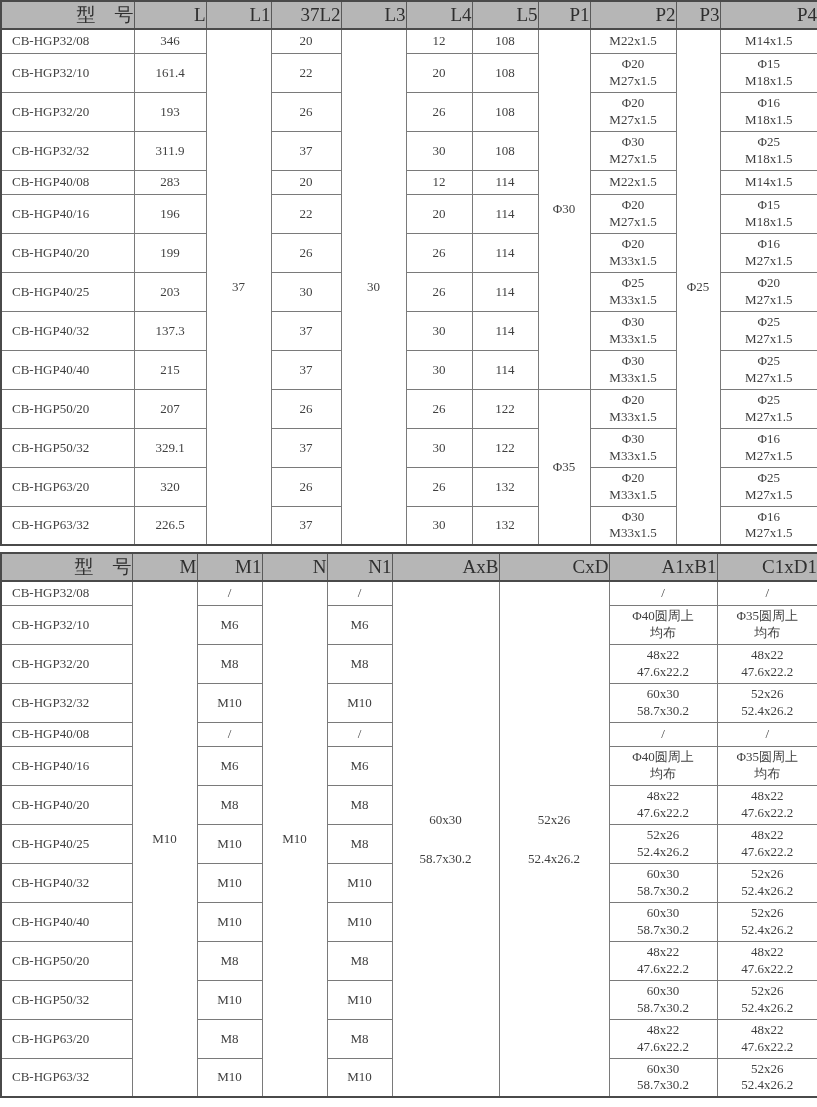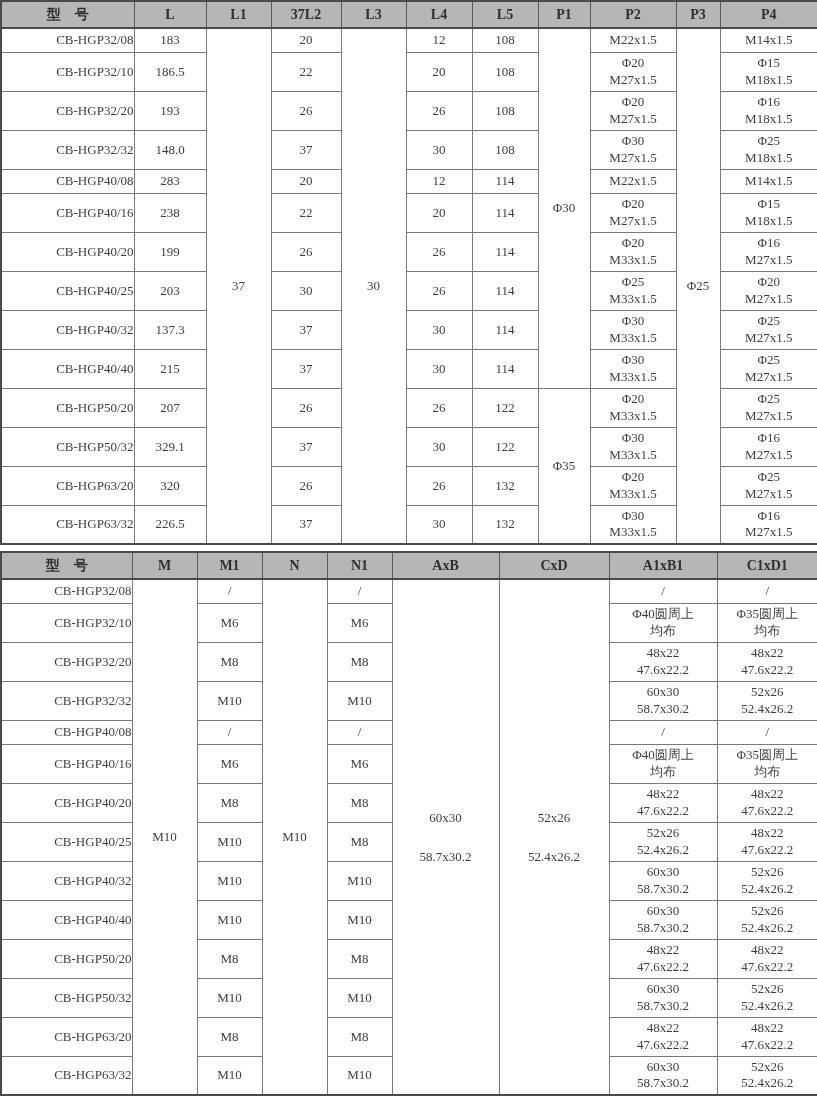--- a/index.html
+++ b/index.html
@@ -28,29 +28,30 @@
     border:1px solid var(--grid);
     text-align:center;
     vertical-align:middle;
     font-size:13px;
     overflow:hidden;
     white-space:nowrap;
   }
   thead tr{height:27px;}
   th{
     background:var(--header-bg);
-    font-weight:bold;
-    font-size:14px;
+    font-weight:normal;
+    font-size:19px;
     color:#2f2f2f;
     border:1px solid #5a5a5a;
     border-bottom:2px solid var(--outer);
+    text-align:right;
   }
   tbody tr.short{height:24px;}
   tbody tr.tall{height:39px;margin-top:30px;}
-  td.model{text-align:right;padding-left:10px;}
+  td.model{text-align:left;padding-left:10px;}
   td .ln{display:block;line-height:16.5px;}
   td.lines{padding:2px 0;}
   td.spread .ln{line-height:39px;}
 </style>
 </head>
 <body>
 
 <div class="page">
   <table class="spec" id="table1">
       <colgroup>
@@ -77,34 +78,34 @@
           <th>L5</th>
           <th>P1</th>
           <th>P2</th>
           <th>P3</th>
           <th>P4</th>
         </tr>
       </thead>
       <tbody>
         <tr class="short">
           <td class="model">CB-HGP32/08</td>
-          <td>183</td>
+          <td>346</td>
           <td rowspan="14">37</td>
           <td>20</td>
           <td rowspan="14">30</td>
           <td>12</td>
           <td>108</td>
           <td rowspan="10">Φ30</td>
           <td>M22x1.5</td>
           <td rowspan="14">Φ25</td>
           <td>M14x1.5</td>
         </tr>
         <tr class="tall">
           <td class="model">CB-HGP32/10</td>
-          <td>186.5</td>
+          <td>161.4</td>
           <td>22</td>
           <td>20</td>
           <td>108</td>
           <td class="lines">
             <span class="ln">Φ20</span>
             <span class="ln">M27x1.5</span>
           </td>
           <td class="lines">
             <span class="ln">Φ15</span>
             <span class="ln">M18x1.5</span>
@@ -120,21 +121,21 @@
             <span class="ln">Φ20</span>
             <span class="ln">M27x1.5</span>
           </td>
           <td class="lines">
             <span class="ln">Φ16</span>
             <span class="ln">M18x1.5</span>
           </td>
         </tr>
         <tr class="tall">
           <td class="model">CB-HGP32/32</td>
-          <td>148.0</td>
+          <td>311.9</td>
           <td>37</td>
           <td>30</td>
           <td>108</td>
           <td class="lines">
             <span class="ln">Φ30</span>
             <span class="ln">M27x1.5</span>
           </td>
           <td class="lines">
             <span class="ln">Φ25</span>
             <span class="ln">M18x1.5</span>
@@ -144,21 +145,21 @@
           <td class="model">CB-HGP40/08</td>
           <td>283</td>
           <td>20</td>
           <td>12</td>
           <td>114</td>
           <td>M22x1.5</td>
           <td>M14x1.5</td>
         </tr>
         <tr class="tall">
           <td class="model">CB-HGP40/16</td>
-          <td>238</td>
+          <td>196</td>
           <td>22</td>
           <td>20</td>
           <td>114</td>
           <td class="lines">
             <span class="ln">Φ20</span>
             <span class="ln">M27x1.5</span>
           </td>
           <td class="lines">
             <span class="ln">Φ15</span>
             <span class="ln">M18x1.5</span>

